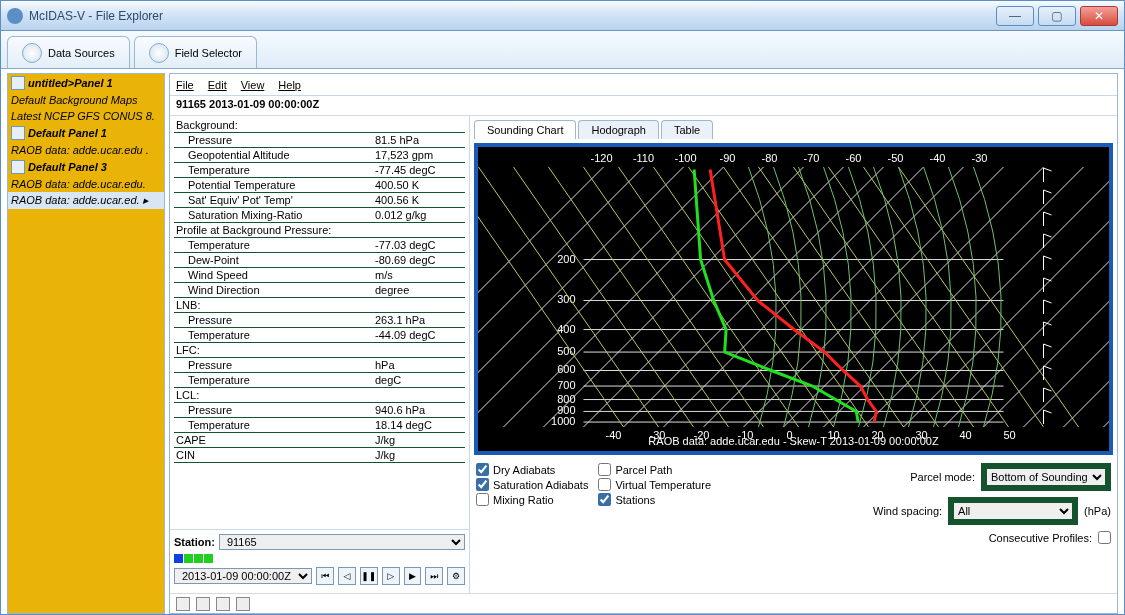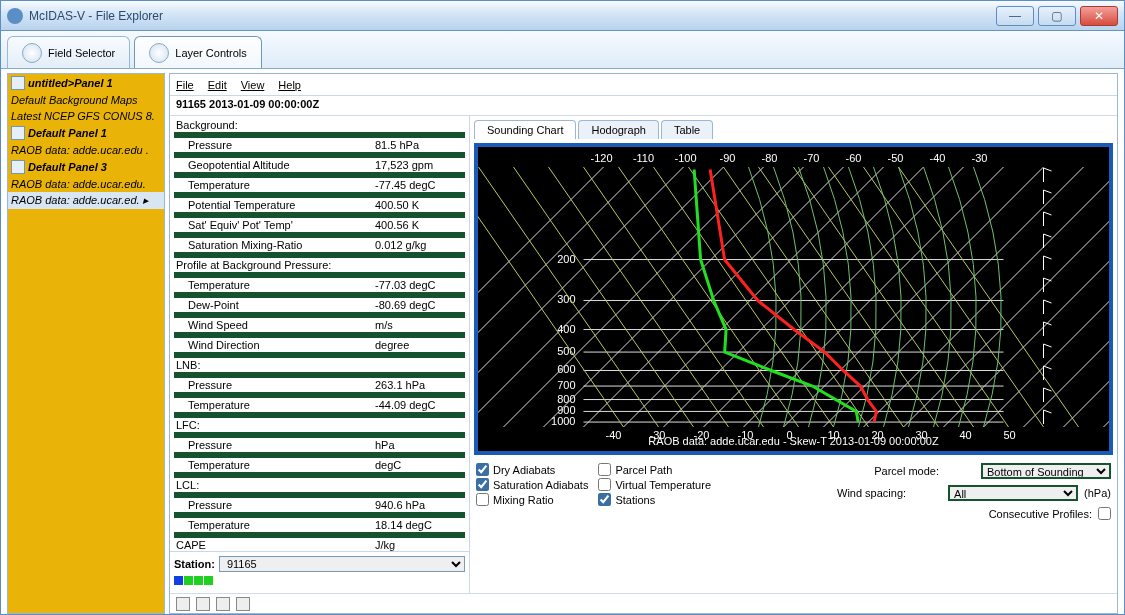--- a/index.html
+++ b/index.html
@@ -21,42 +21,42 @@
 .leftpanel .row.sel { background:#d8e6f3; }
 .leftpanel .hdr { font-weight:bold; }
 .glyph { width:14px; height:14px; display:inline-block; border:1px solid #6f96bc; background:#e6eff8; }
 .rightpanel { flex:1; display:flex; flex-direction:column; border:1px solid #9ab7d3; background:#fff; }
 .menubar { height:22px; border-bottom:1px solid #c9d8e6; display:flex; align-items:center; padding:0 6px; gap:14px; }
 .menubar span { text-decoration:underline; }
 .stationhdr { height:20px; padding:2px 6px; font-weight:bold; border-bottom:1px solid #d0dbe6; }
 .midsplit { flex:1; display:flex; overflow:hidden; }
 .datapane { width:300px; border-right:1px solid #c9d8e6; display:flex; flex-direction:column; overflow:hidden; }
 .datatable { flex:1; overflow:auto; padding:2px 4px; }
-.drow { display:flex; border-bottom:6px solid #14532d; line-height:14px; }
+.drow { display:flex; border-bottom:1px solid #14532d; line-height:14px; }
 .drow .lab { flex:1; padding-left:2px; }
 .drow .val { width:90px; text-align:left; }
 .drow.indent .lab { padding-left:14px; }
 .drow.sec .lab { font-weight:normal; }
 .stationctl { border-top:1px solid #c9d8e6; padding:4px; }
 .stationctl .srow { display:flex; align-items:center; gap:4px; margin-bottom:4px; }
 .stationctl select, .stationctl input { border:1px solid #7a99b8; height:16px; padding:0 3px; }
 .stationctl .wide { flex:1; }
 .plybtn { width:18px; height:18px; border:1px solid #7a99b8; background:#eef4fa; display:flex; align-items:center; justify-content:center; font-size:9px; }
 .chartpane { flex:1; display:flex; flex-direction:column; padding:4px; gap:4px; overflow:hidden; }
 .charttabs { display:flex; }
 .ctab { padding:3px 12px; border:1px solid #9ab7d3; border-bottom:none; background:#eaf1f8; border-radius:4px 4px 0 0; margin-right:2px; }
 .ctab.active { background:#fff; }
 .chartbox { border:4px solid #1b5bb8; background:#000; height:312px; position:relative; overflow:hidden; }
 .chartbox svg { width:100%; height:100%; }
 .chartopts { display:flex; gap:10px; padding:4px 2px; }
 .ocol { display:flex; flex-direction:column; gap:2px; }
 .ocol label { display:flex; align-items:center; gap:4px; white-space:nowrap; }
 .rcol { margin-left:auto; display:flex; flex-direction:column; gap:6px; align-items:flex-end; }
 .rcol .orow { display:flex; align-items:center; gap:6px; }
-.rcol select { border:2px solid #14532d; height:16px; width:130px;margin-left:36px; }
+.rcol select { border:6px solid #14532d; height:28px; width:130px; }
 .statusicons { height:20px; display:flex; align-items:center; gap:6px; padding:0 6px; border-top:1px solid #d0dbe6; }
 .sico { width:14px; height:14px; border:1px solid #888; background:#eee; }
 input[type=checkbox]{ width:13px; height:13px; accent-color:#3a6ea5; }
 </style>
 </head>
 <body>
 
 <div class="titlebar">
   <span class="icon"></span>
   <span class="title">McIDAS-V - File Explorer</span>
@@ -64,25 +64,25 @@
     <div class="winbtn">—</div>
     <div class="winbtn">▢</div>
     <div class="winbtn close">✕</div>
   </div>
 </div>
 
 <div class="content">
   <div class="tabsbar">
     <div class="maintab">
         <span class="ticon"></span>
+        <span>Data Sources</span>
+      </div>
+    <div class="maintab">
+        <span class="ticon"></span>
         <span>Field Selector</span>
-      </div>
-    <div class="maintab active">
-        <span class="ticon"></span>
-        <span>Layer Controls</span>
       </div>
   </div>
 
   <div class="workarea">
     <div class="leftpanel">
       <div class="row hdr">
           <span class="glyph"></span>
           <span>untitled&gt;Panel 1</span>
         </div>
       <div class="row">Default Background Maps</div>
@@ -210,20 +210,30 @@
               <span style="font-weight:bold">Station:</span>
               <select class="wide"><option>91165</option></select>
             </div>
             <div class="srow">
               <span style="display:flex;gap:1px">
                 <span style="width:9px;height:9px;background:#1040e0"></span>
                   <span style="width:9px;height:9px;background:#20d020"></span>
                   <span style="width:9px;height:9px;background:#20d020"></span>
                   <span style="width:9px;height:9px;background:#20d020"></span>
               </span>
+            </div>
+            <div class="srow">
+              <select style="width:140px"><option>2013-01-09 00:00:00Z</option></select>
+              <div class="plybtn">⏮</div>
+              <div class="plybtn">◁</div>
+              <div class="plybtn">❚❚</div>
+              <div class="plybtn">▷</div>
+              <div class="plybtn">▶</div>
+              <div class="plybtn">⏭</div>
+              <div class="plybtn">⚙</div>
             </div>
           </div>
         </div>
 
         <div class="chartpane">
           <div class="charttabs">
             <div class="ctab active">Sounding Chart</div>
             <div class="ctab">Hodograph</div>
             <div class="ctab">Table</div>
           </div>

